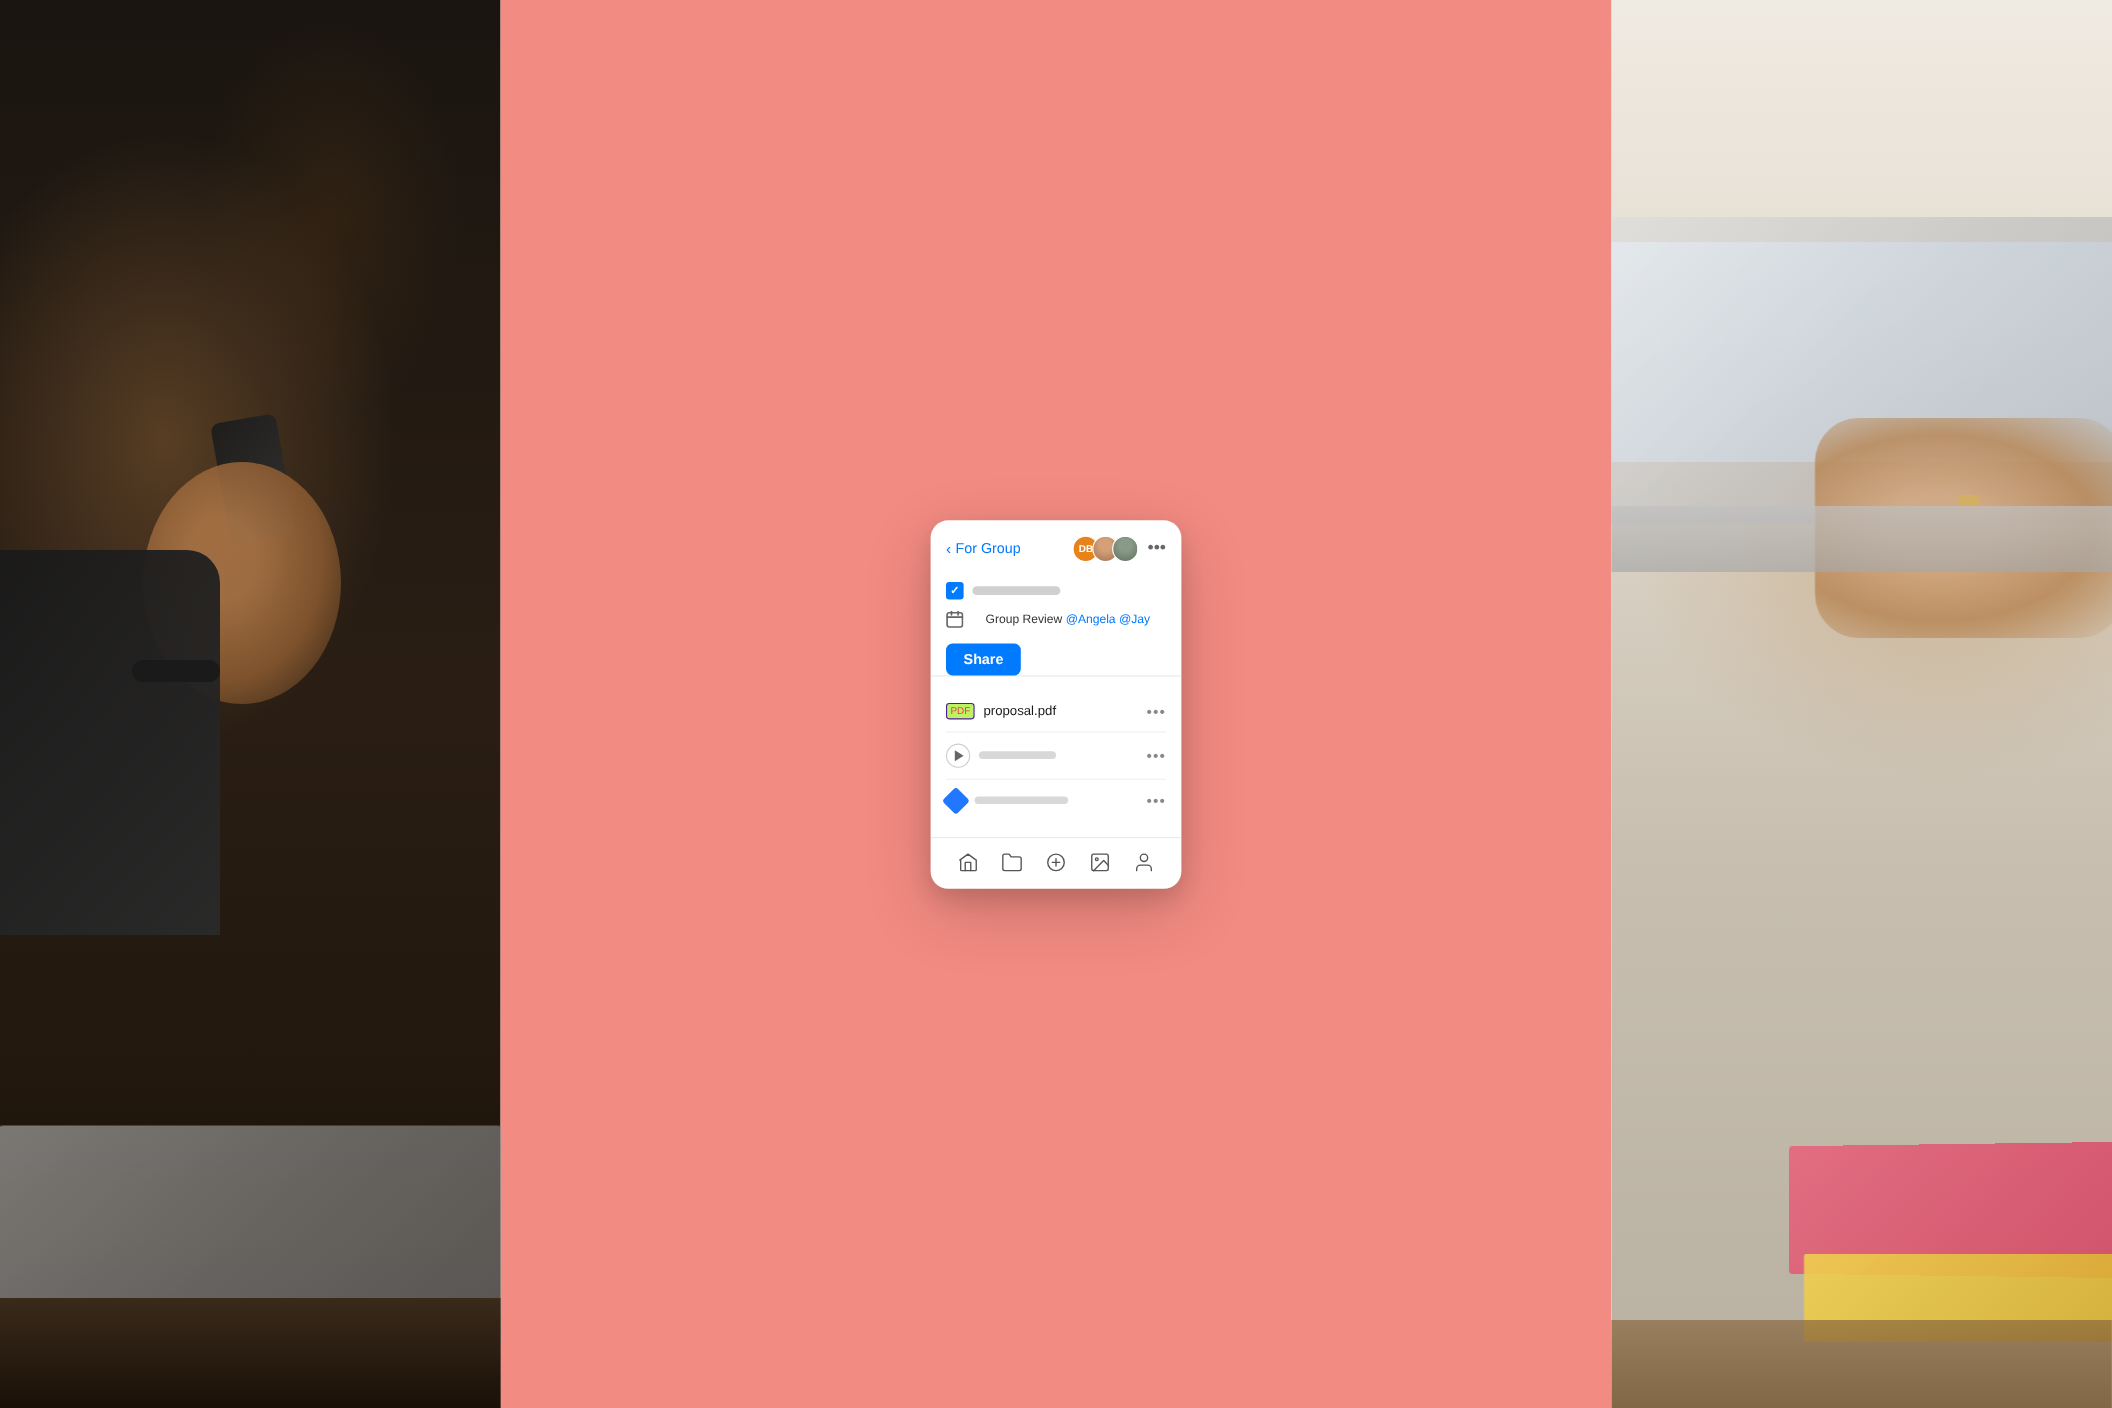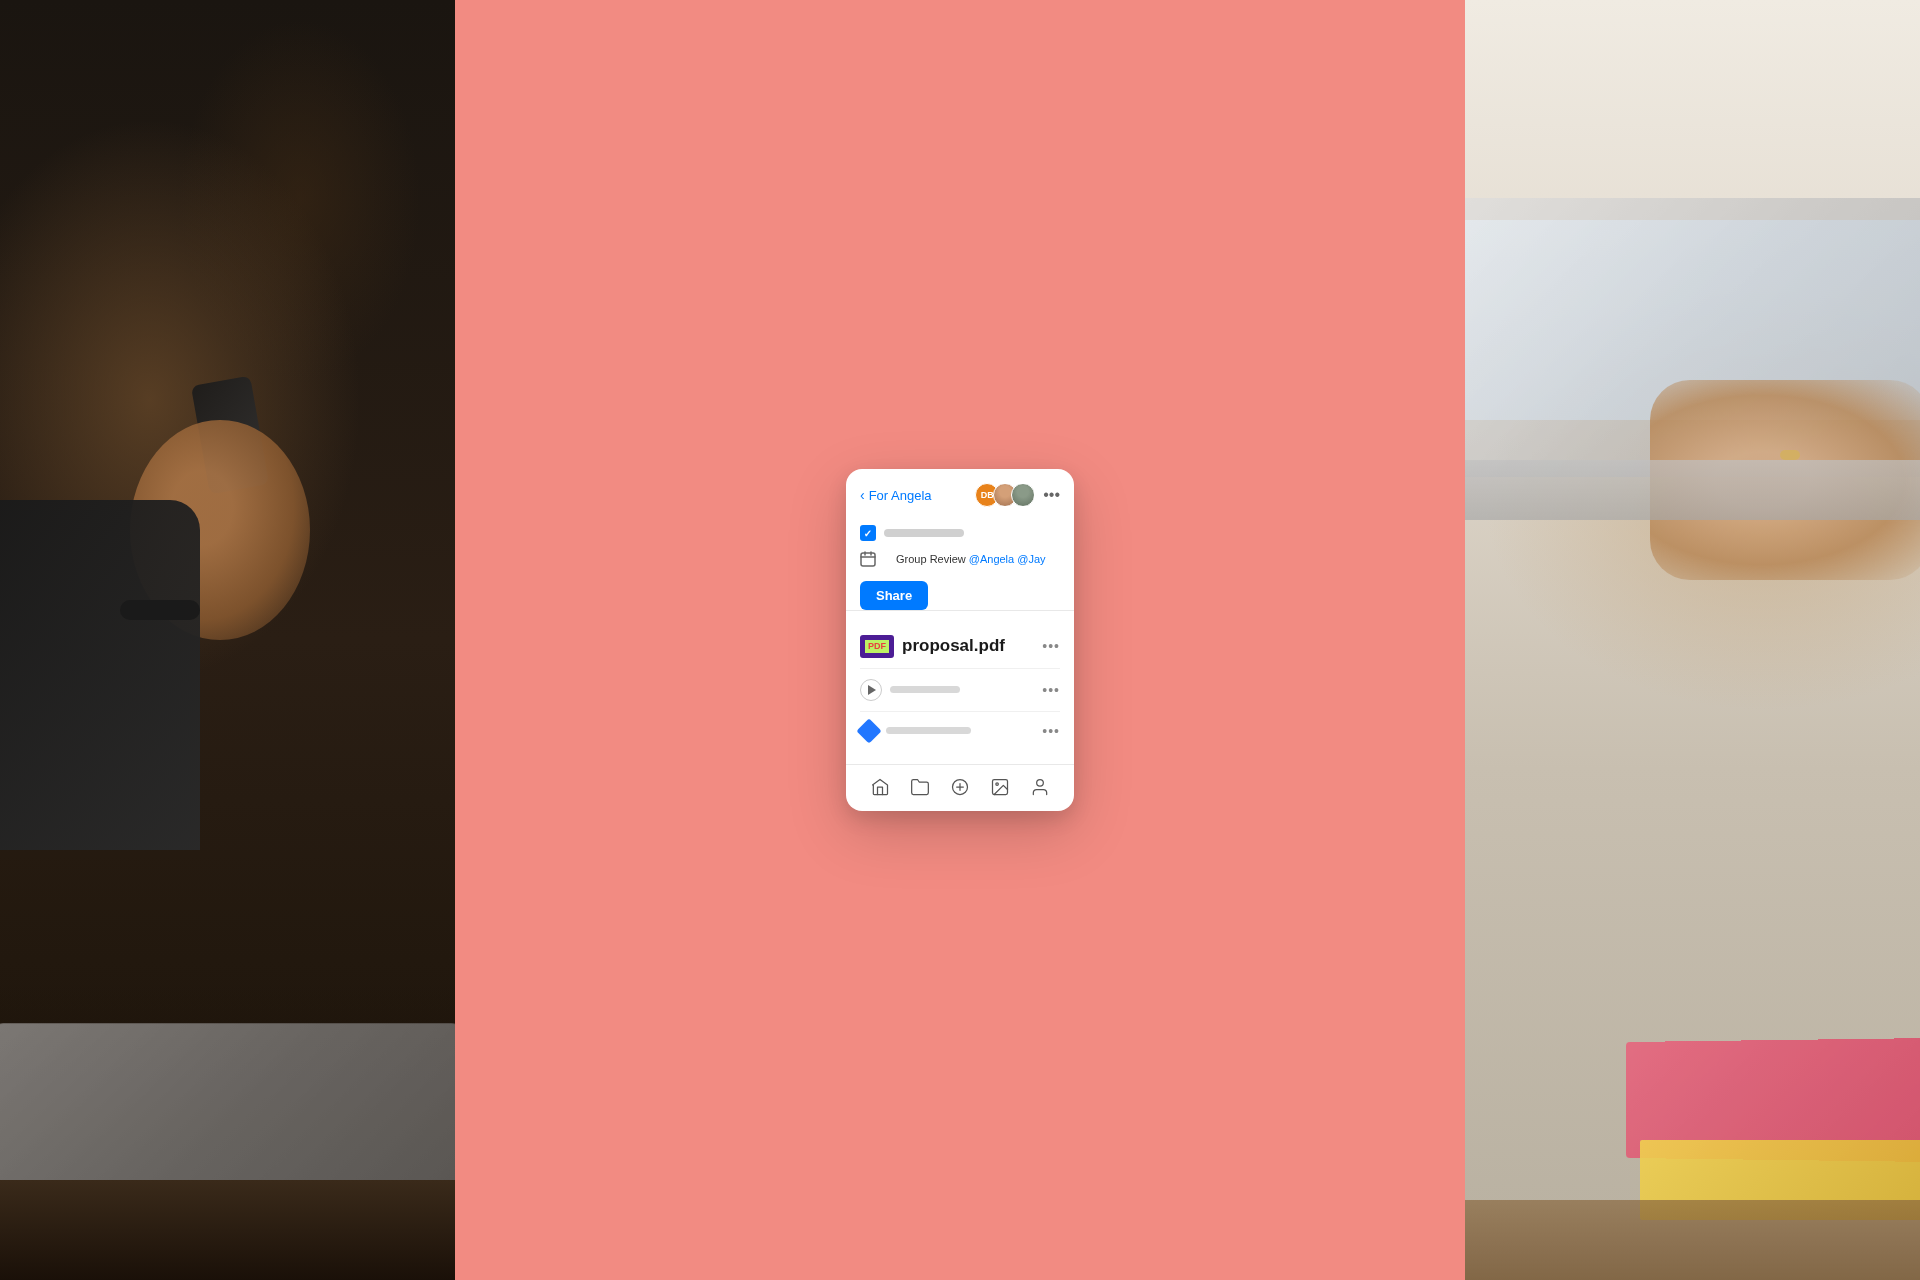--- a/index.html
+++ b/index.html
@@ -224,33 +224,33 @@
     }
 
     .file-left {
       display: flex;
       align-items: center;
       gap: 8px;
     }
 
     .file-icon-pdf {
       font-size: 9px;
-      font-weight: 700;
+      font-weight: 400;
       color: #e84040;
       background: #bef264;
-      border: 5px solid #4c1d95;
+      border: 1px solid #4c1d95;
       border-radius: 3px;
       padding: 1px 3px;
       line-height: 1.2;
     }
 
     .file-name {
-      font-size: 17px;
+      font-size: 12px;
       color: #1a1a1a;
-      font-weight: 700;
+      font-weight: 400;
     }
 
     .play-icon-circle {
       width: 22px;
       height: 22px;
       border-radius: 50%;
       border: 1.5px solid #ccc;
       display: flex;
       align-items: center;
       justify-content: center;
@@ -356,21 +356,21 @@
   <div style="position:absolute; top:600px; left:120px; width:80px; height:20px; background: #1a1a1a; border-radius: 10px; opacity:0.9;"></div>
 </div>
 
 <div class="panel-center">
 
   <div class="mobile-card">
 
     <div class="card-header">
       <div class="back-nav">
         <span class="back-chevron">‹</span>
-        <span class="back-label">For Angela</span>
+        <span class="back-label">For Group</span>
       </div>
       <div class="header-right">
         <div class="avatar-group">
           <div class="avatar avatar-db">
             <span>DB</span>
           </div>
           <div class="avatar" style="background: radial-gradient(circle at 50% 35%, #d4a078 30%, #a07050 100%);">
           </div>
           <div class="avatar" style="background: radial-gradient(circle at 50% 35%, #8a9a88 30%, #607060 100%);">
           </div>

